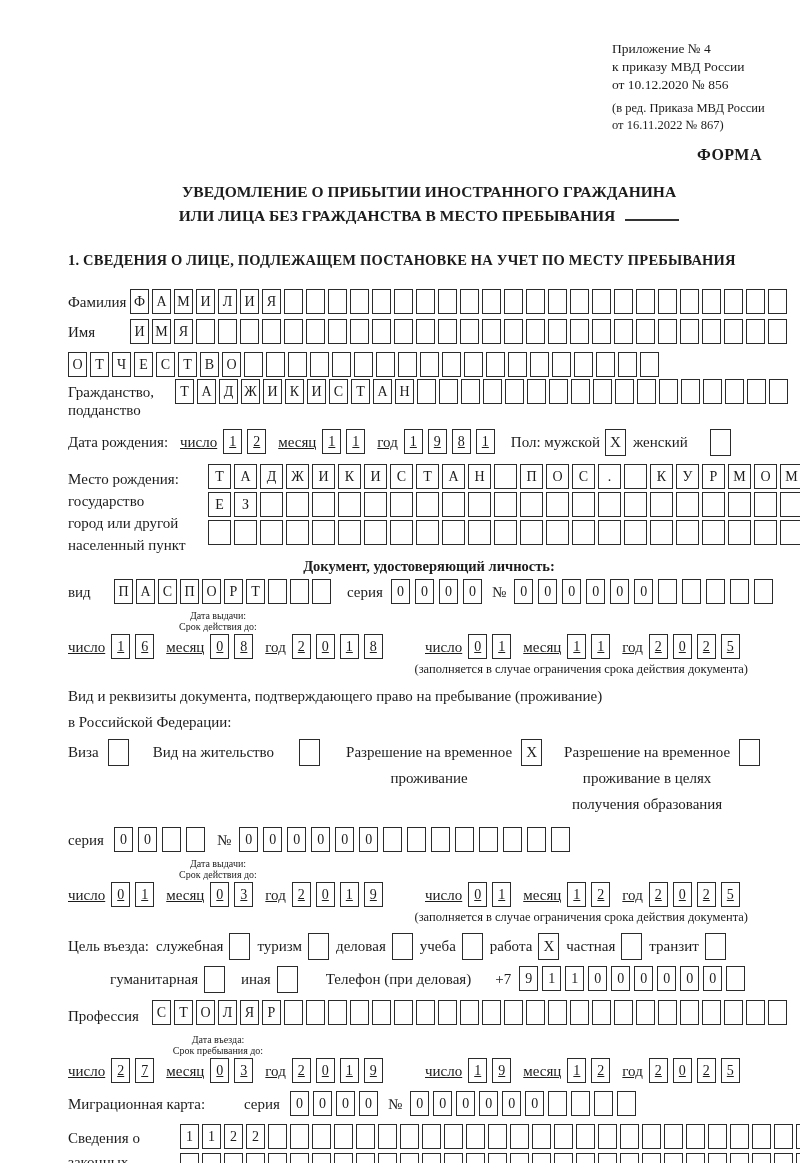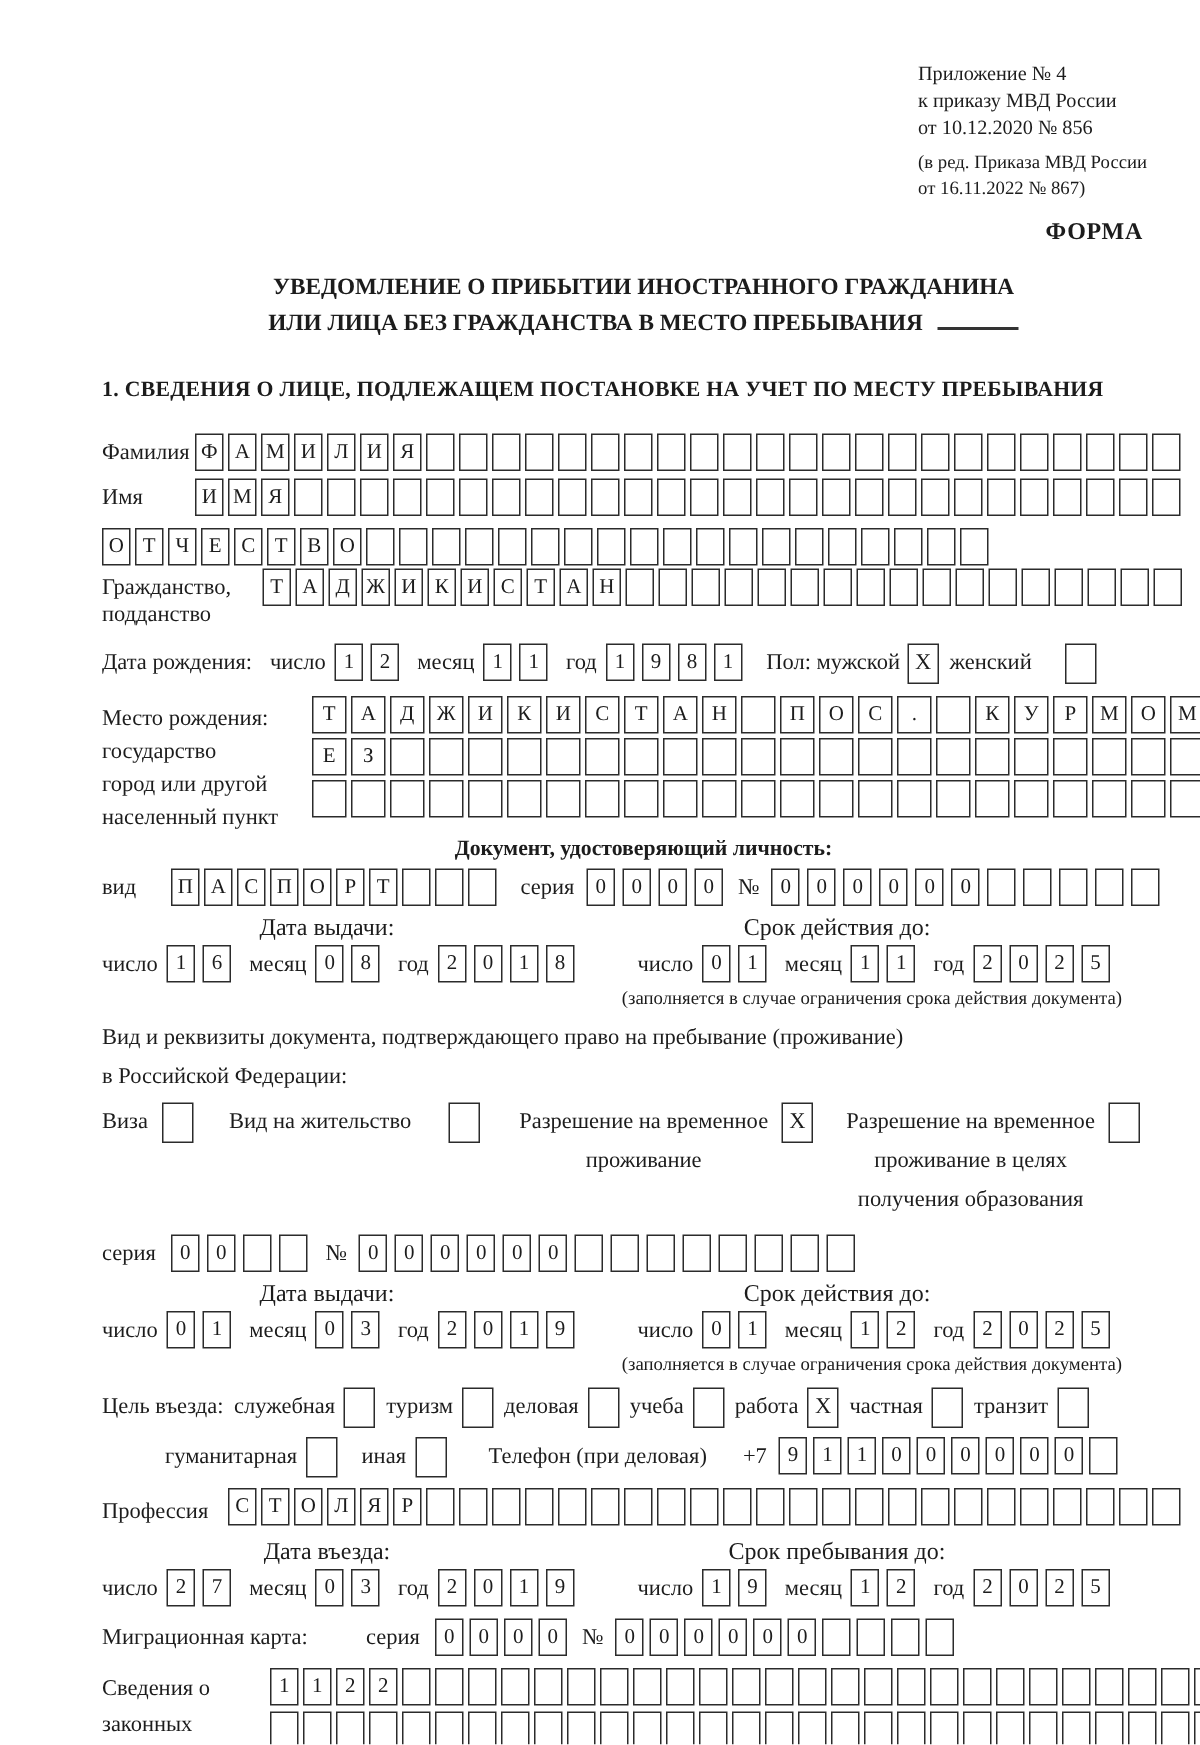--- a/index.html
+++ b/index.html
@@ -17,24 +17,24 @@
   .sec1{font-weight:bold;font-size:14.5px;margin:24px 0 20px;letter-spacing:.2px;}
 
   .row{display:flex;align-items:flex-start;}
   .lbl{font-size:15px;line-height:18px;padding-top:4px;flex:0 0 auto;}
   .boxes{display:flex;gap:3px;flex-wrap:nowrap;}
   .cb{width:17px;height:23px;border:1.6px solid #2b2b2b;display:inline-flex;align-items:center;
       justify-content:center;font-size:14px;flex:0 0 auto;background:#fff;}
   .boxes.big .cb{width:21px;}
   .chk{width:19px;height:25px;border:1.6px solid #2b2b2b;display:inline-flex;align-items:center;
       justify-content:center;font-size:15px;flex:0 0 auto;background:#fff;}
-  .dgrp{display:flex;align-items:flex-start;}
+  .dgrp{display:flex;align-items:flex-start;text-decoration:underline;}
   .dgrp .word{font-size:15px;line-height:18px;padding-top:4px;margin-right:6px;}
   .dgrp .boxes{gap:5px;margin-right:12px;}
-  .dateheads{display:flex;font-size:16px;margin-bottom:2px;}
+  .dateheads{display:flex;font-size:10px;margin-bottom:2px;flex-direction:column;}
   .dh-left{width:300px;text-align:center;}
   .dh-spacer{width:40px;}
   .dh-right{width:300px;text-align:center;}
   .daterow{display:flex;}
   .daterow .left{width:357px;flex:0 0 auto;}
   .note{font-size:12.5px;text-align:right;padding-right:42px;margin-top:3px;}
   .intro{font-size:15px;line-height:26px;}
   .opts{margin-top:4px;}
   .opt{display:flex;align-items:flex-start;gap:9px;}
   .optlbl{font-size:15px;line-height:26px;text-align:center;}

